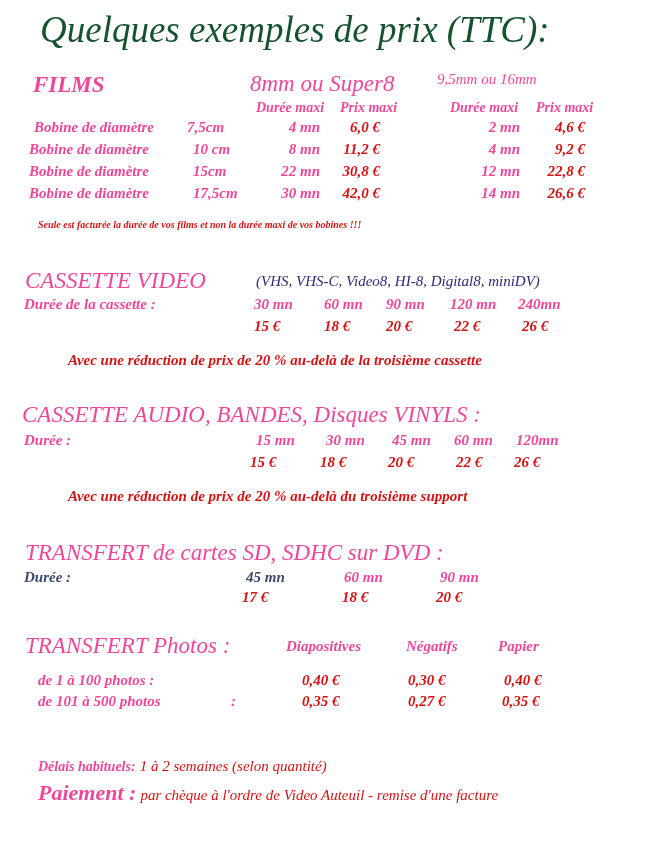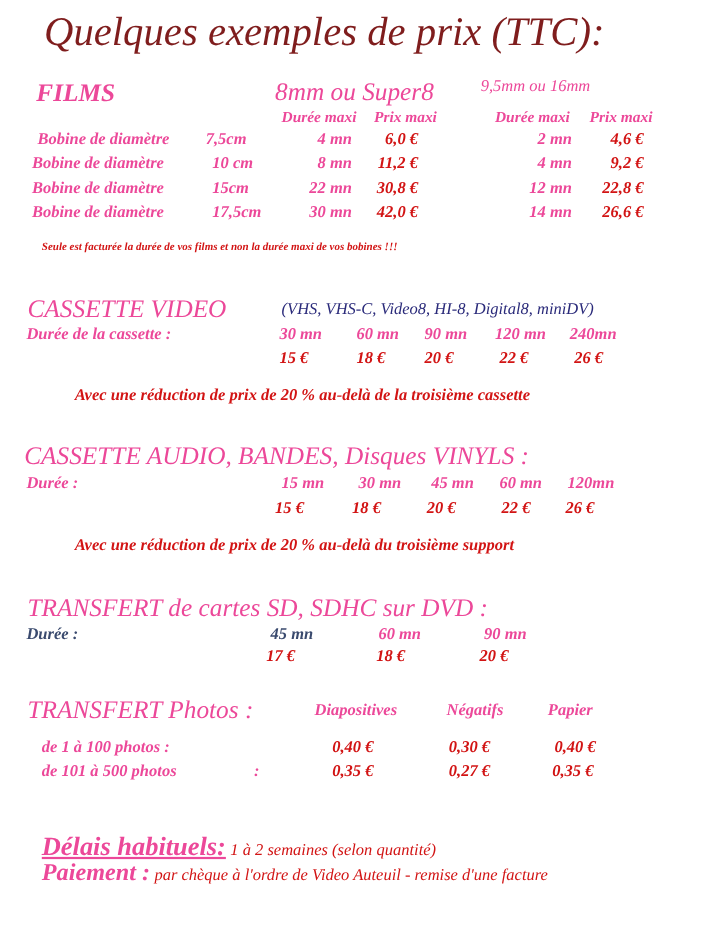--- a/index.html
+++ b/index.html
@@ -1,19 +1,19 @@
 <!DOCTYPE html>
 <html><head>
 <meta charset="utf-8">
 <style>
   html, body { margin:0; padding:0; background:#ffffff; }
   body { width:661px; height:856px; position:relative; overflow:hidden;
          font-family:"Liberation Serif","DejaVu Serif",serif; font-style:italic; }
   .abs { position:absolute; white-space:nowrap; }
-  .title { color:#7f1d1d; font-size:37px; left:40px; top:8px; }
+  .title { color:#14532d; font-size:37px; left:40px; top:8px; }
   .navy { color:#ec4899; font-weight:bold; }
   .red { color:#d21414; font-weight:bold; }
   .sect { font-size:23px; }
   .sub { font-size:14px; }
   .row { font-size:15px; }
   .slate { color:#3a4a6e; font-weight:bold; }
   .light { color:#2a2a7a; font-weight:normal; font-size:15px; }
   .r { text-align:right; }
 </style>
 </head>
@@ -109,19 +109,19 @@
 <div class="abs red row" style="left:302px;top:672px;">0,40 €</div>
 <div class="abs red row" style="left:408px;top:672px;">0,30 €</div>
 <div class="abs red row" style="left:504px;top:672px;">0,40 €</div>
 <div class="abs navy row" style="left:38px;top:693px;">de 101 à 500 photos</div>
 <div class="abs navy row" style="left:231px;top:693px;">:</div>
 <div class="abs red row" style="left:302px;top:693px;">0,35 €</div>
 <div class="abs red row" style="left:408px;top:693px;">0,27 €</div>
 <div class="abs red row" style="left:502px;top:693px;">0,35 €</div>
 
 <div class="abs" style="left:38px;top:757px;">
-  <span class="navy" style="font-size:24px;text-decoration:underline;">Délais habituels:</span>
+  <span class="navy" style="font-size:14px;">Délais habituels:</span>
   <span style="color:#d21414;font-size:15px;font-weight:normal;">1 à 2 semaines (selon quantité)</span>
 </div>
 <div class="abs" style="left:38px;top:780px;">
   <span class="navy" style="font-size:22px;">Paiement :</span>
   <span style="color:#d21414;font-size:15px;font-weight:normal;">par chèque à l'ordre de Video Auteuil  - remise d'une facture</span>
 </div>
 
 </body></html>

